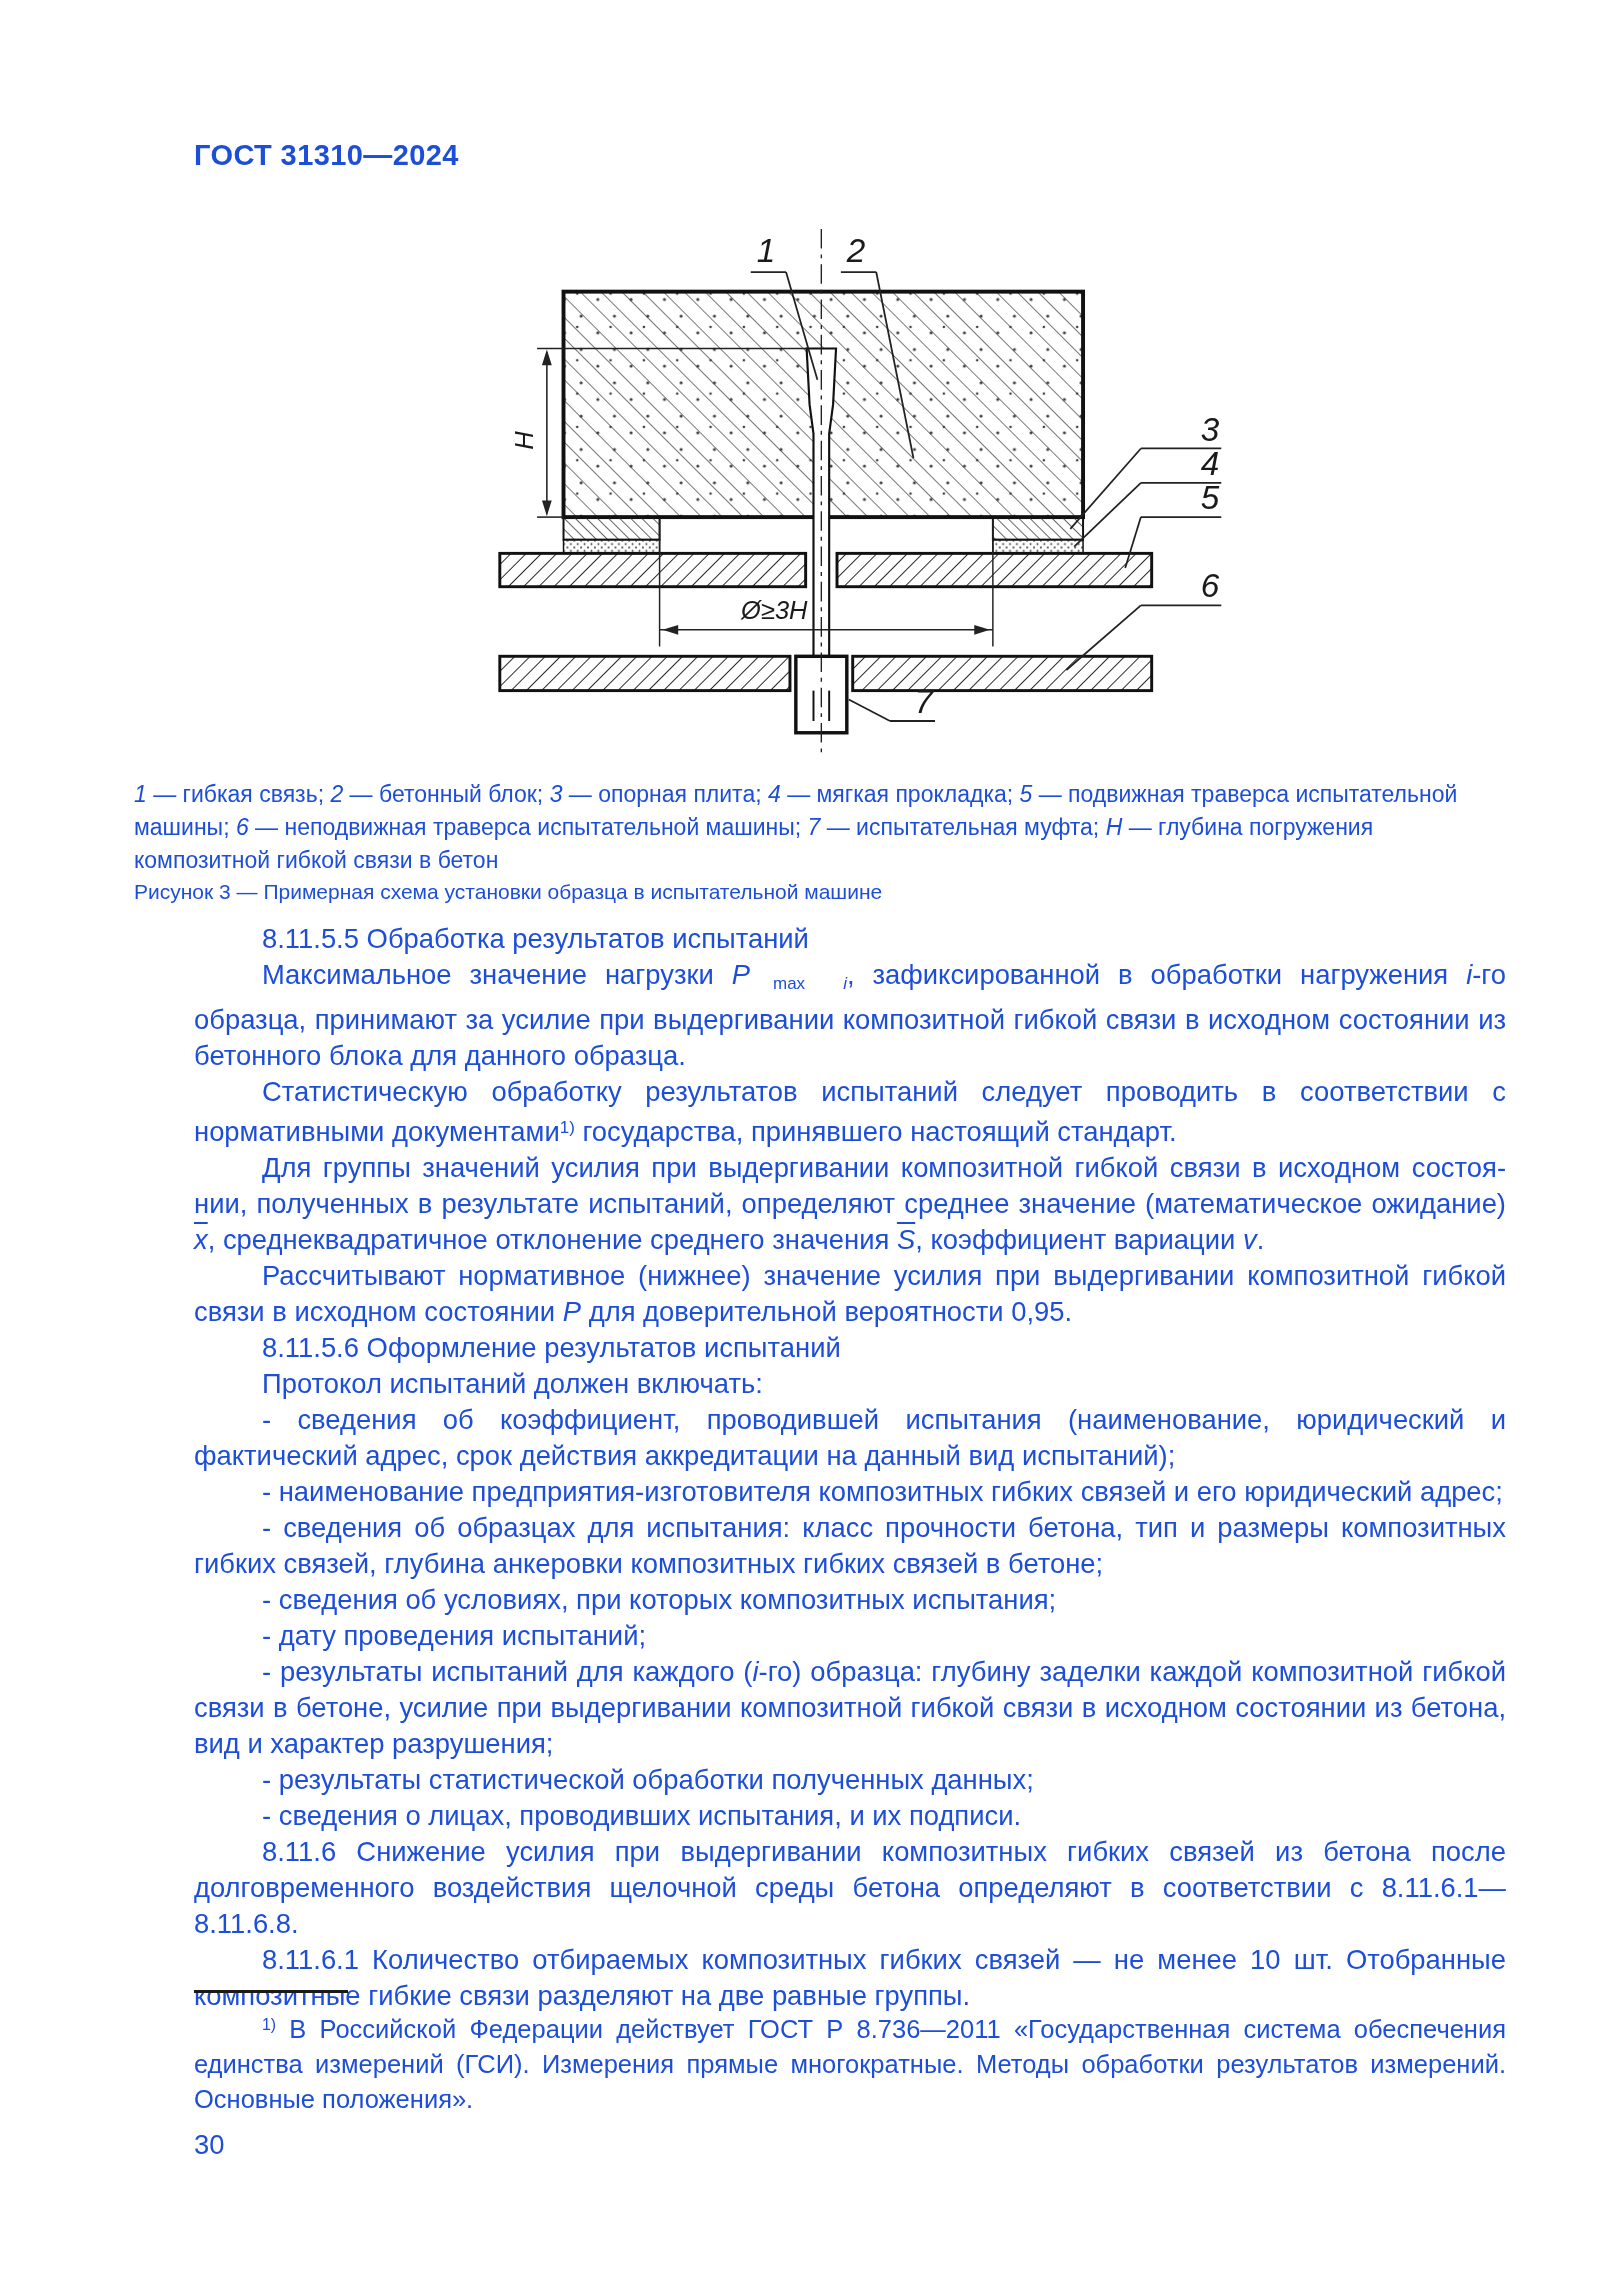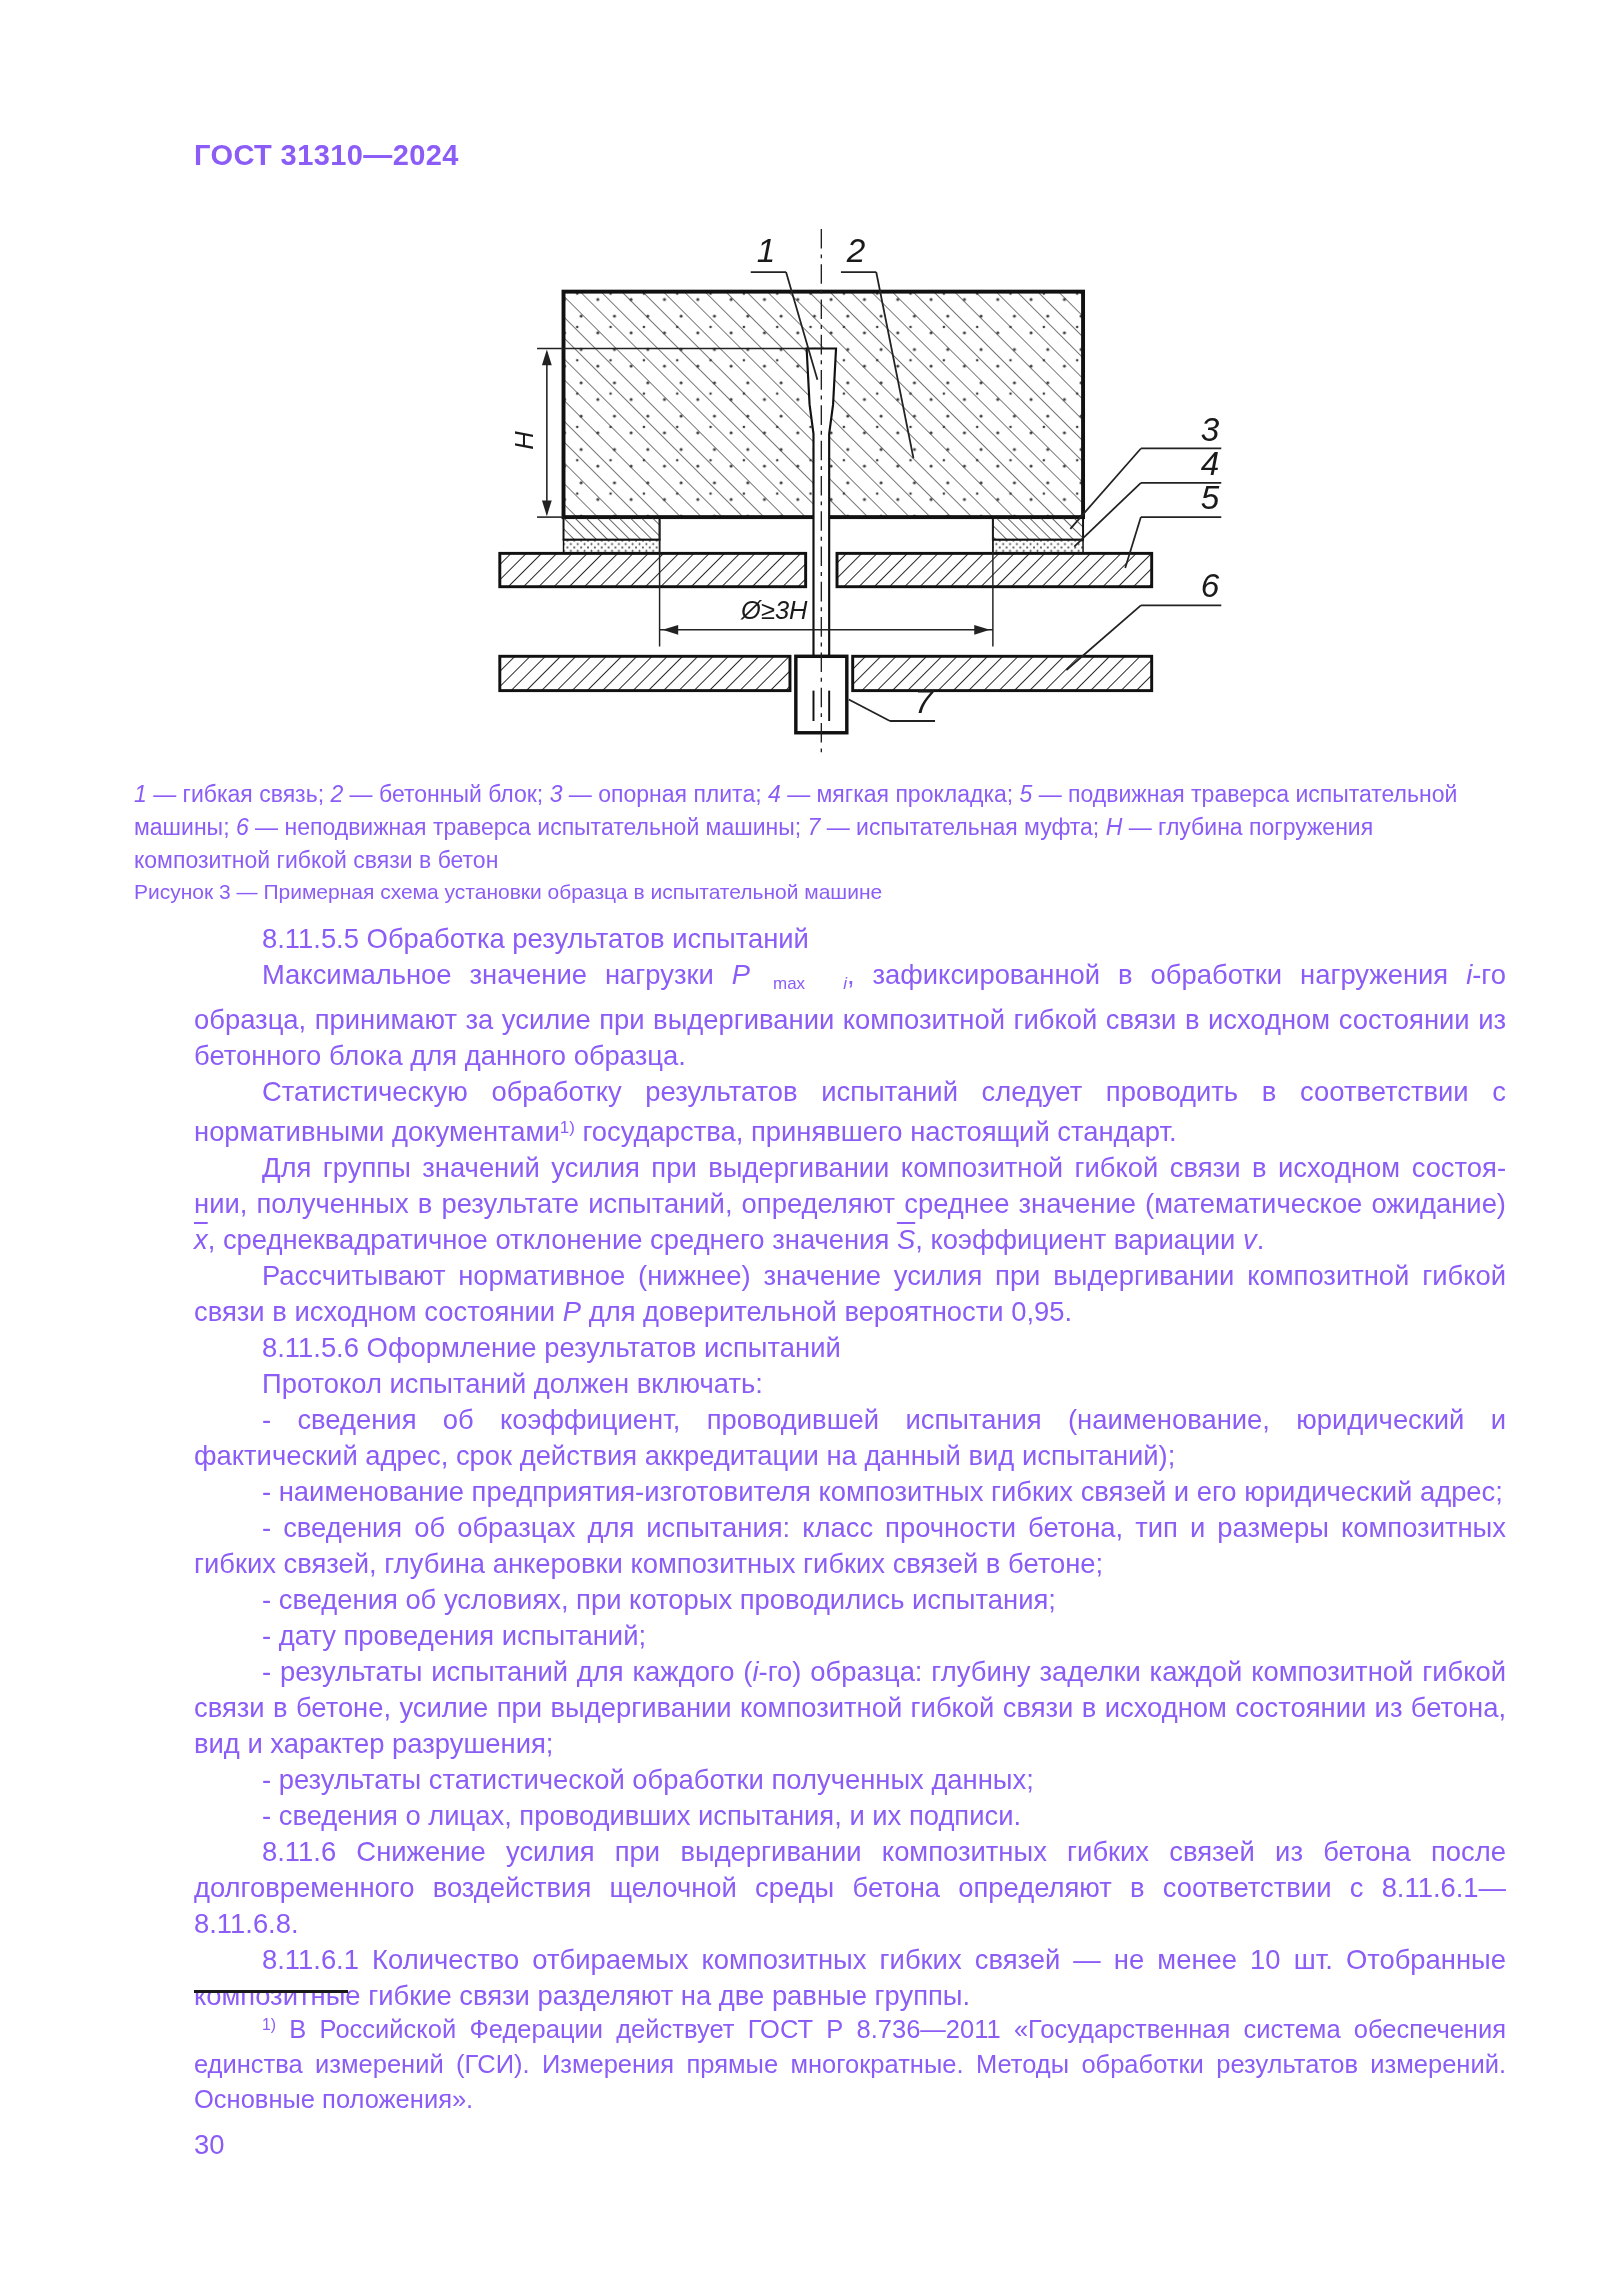--- a/index.html
+++ b/index.html
@@ -1,17 +1,17 @@
 <!DOCTYPE html>
 <html><head>
 <meta charset="utf-8">
 <style>
   html,body{margin:0;padding:0;background:#888;}
   .page{position:relative;width:1621px;height:2293px;background:#ffffff;
-        font-family:"Liberation Sans",sans-serif;color:#8b5cf6;overflow:hidden;}
+        font-family:"Liberation Sans",sans-serif;color:#1d4ed8;overflow:hidden;}
   .hdr{position:absolute;left:194px;top:139px;font-size:29px;font-weight:bold;letter-spacing:0.4px;}
   .figwrap{position:absolute;left:490px;top:223px;width:745px;height:549px;}
   .cap{position:absolute;left:134px;top:778px;width:1353px;text-align:left;
        font-size:23px;line-height:33px;}
   .figtitle{position:absolute;left:134px;top:880px;width:1353px;text-align:left;font-size:21px;}
   .bodytext{position:absolute;left:194px;top:921px;width:1312px;font-size:27.4px;
             line-height:36px;text-align:justify;}
   .para{margin:0;text-indent:68px;}
   .it{font-style:italic;}
   .sb{font-size:.62em;vertical-align:-.28em;padding-left:23px;}
@@ -131,21 +131,21 @@
       <p class="para"><span>8.11.5.5 Обработка результатов испытаний</span></p>
       <p class="para"><span>Максимальное значение нагрузки </span><span class="it">P</span><span class="sb">max </span><span class="sb it">i</span><span>, зафиксированной в обработки нагружения </span><span class="it">i</span><span>-го образца, принимают за усилие при выдергивании композитной гибкой связи в исходном состоянии из бетонного блока для данного образца.</span></p>
       <p class="para"><span>Статистическую обработку результатов испытаний следует проводить в соответствии с норматив­ными документами</span><span class="sp">1)</span><span> государства, принявшего настоящий стандарт.</span></p>
       <p class="para"><span>Для группы значений усилия при выдергивании композитной гибкой связи в исходном состоя­нии, полученных в результате испытаний, определяют среднее значение (математическое ожидание) </span><span class="ov">x</span><span>, среднеквадратичное отклонение среднего значения </span><span class="ov">S</span><span>, коэффициент вариации </span><span class="it">v</span><span>.</span></p>
       <p class="para"><span>Рассчитывают нормативное (нижнее) значение усилия при выдергивании композитной гибкой свя­зи в исходном состоянии </span><span class="it">P</span><span> для доверительной вероятности 0,95.</span></p>
       <p class="para"><span>8.11.5.6 Оформление результатов испытаний</span></p>
       <p class="para"><span>Протокол испытаний должен включать:</span></p>
       <p class="para"><span>- сведения об коэффициент, проводившей испытания (наименование, юридический и фактический адрес, срок действия аккредитации на данный вид испытаний);</span></p>
       <p class="para"><span>- наименование предприятия-изготовителя композитных гибких связей и его юридический адрес;</span></p>
       <p class="para"><span>- сведения об образцах для испытания: класс прочности бетона, тип и размеры композитных гиб­ких связей, глубина анкеровки композитных гибких связей в бетоне;</span></p>
-      <p class="para"><span>- сведения об условиях, при которых проводились испытания;</span></p>
+      <p class="para"><span>- сведения об условиях, при которых композитных испытания;</span></p>
       <p class="para"><span>- дату проведения испытаний;</span></p>
       <p class="para"><span>- результаты испытаний для каждого (</span><span class="it">i</span><span>-го) образца: глубину заделки каждой композитной гибкой связи в бетоне, усилие при выдергивании композитной гибкой связи в исходном состоянии из бетона, вид и характер разрушения;</span></p>
       <p class="para"><span>- результаты статистической обработки полученных данных;</span></p>
       <p class="para"><span>- сведения о лицах, проводивших испытания, и их подписи.</span></p>
       <p class="para"><span>8.11.6 Снижение усилия при выдергивании композитных гибких связей из бетона после долговре­менного воздействия щелочной среды бетона определяют в соответствии с 8.11.6.1—8.11.6.8.</span></p>
       <p class="para"><span>8.11.6.1 Количество отбираемых композитных гибких связей — не менее 10 шт. Отобранные ком­позитные гибкие связи разделяют на две равные группы.</span></p>
     </div>
 
   <div class="fnrule"></div>
   <div class="fn"><span class="sp">1)</span><span> В Российской Федерации действует ГОСТ Р 8.736—2011 «Государственная система обеспечения един­ства измерений (ГСИ). Измерения прямые многократные. Методы обработки результатов измерений. Основные положения».</span></div>

